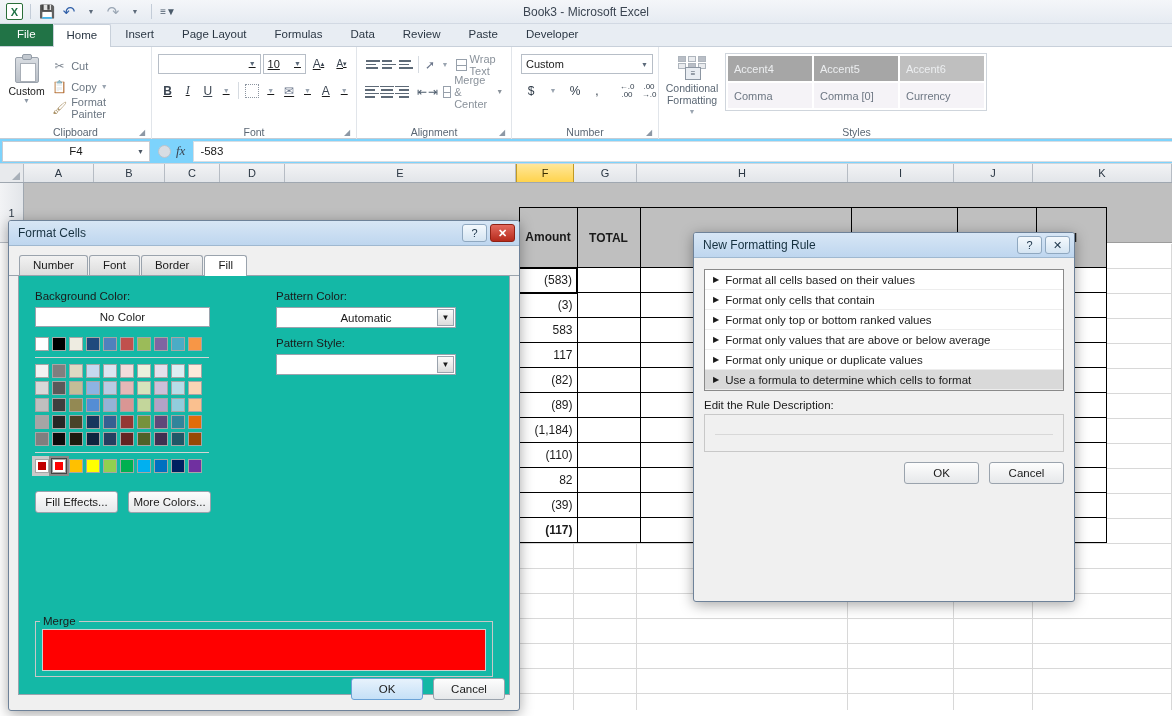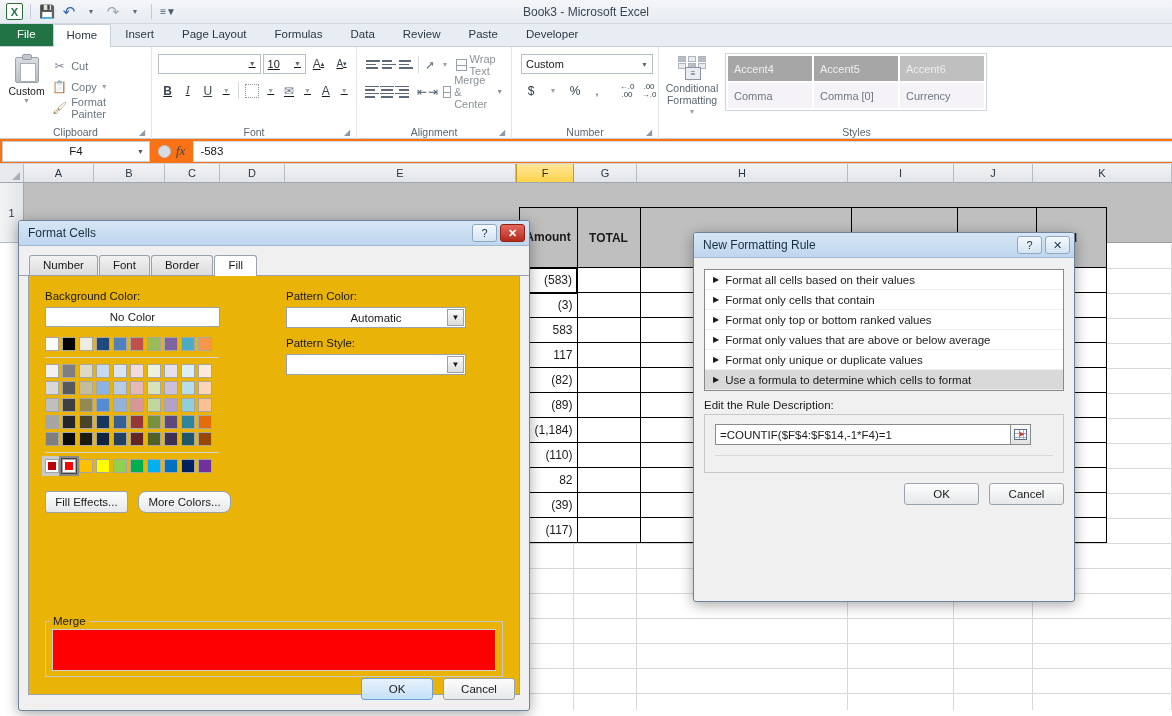--- a/index.html
+++ b/index.html
@@ -141,21 +141,21 @@
   .gallery { display:flex; border:1px solid #cfd5dc; margin-left:4px; height:58px;
     padding:2px; gap:2px; overflow:hidden; width:262px; }
   .gcol { display:flex; flex-direction:column; gap:2px; width:105px; }
   .gcell { height:25px; display:flex; align-items:center; padding-left:6px; font-size:11px;
     color:#6d7783; white-space:nowrap; overflow:hidden; }
   .gcell.accent { background:#a6a6a6; color:#eceef0; }
   .gcell.accent6 { background:#bfbfbf; }
   .gcell.plain { background:#f5f3f7; }
 
   
-  .fbar { height:25px; display:flex; align-items:center; background:#f97316;
+  .fbar { height:25px; display:flex; align-items:center; background:#7dd3fc;
     border-bottom:1px solid #cfd5dc; }
   .namebox { width:148px; height:21px; margin-left:2px; border:1px solid #c6ccd4; background:#fff;
     display:flex; align-items:center; justify-content:center; position:relative; font-size:11.5px; }
   .namebox .car { position:absolute; right:5px; font-size:7px; color:#4a5562; }
   .fbtns { display:flex; align-items:center; gap:5px; padding:0 8px; }
   .fbtns .rnd { width:13px; height:13px; border-radius:50%; background:#d8dde3; border:1px solid #bcc3cb; }
   .fx { font-style:italic; font-family:"Liberation Serif", serif; font-size:13px; color:#3c4652; }
   .finput { flex:1; height:21px; border:1px solid #d8dde3; border-right:none; background:#fff;
     display:flex; align-items:center; padding-left:6px; font-size:11.5px; }
 
@@ -210,27 +210,27 @@
     font-weight:bold; font-size:11px; }
   .tb-btn.close2 { background:linear-gradient(#f4f9fd,#d4e4f2); border-color:#8fa8c0; color:#20384d;
     font-weight:normal; }
 
   .btn { border:1px solid #9aa3ad; border-radius:3px;
     background:linear-gradient(#fdfdfd,#e6e8ea); font-size:11.5px; color:#1a1a1a;
     display:flex; align-items:center; justify-content:center; }
   .btn.primary { border-color:#6ba2d6; background:linear-gradient(#e7f2fc,#c5e0f7); }
 
   
-  #fmtcells { left:8px; top:220px; width:512px; height:491px;margin-left:10px; }
+  #fmtcells { left:8px; top:220px; width:512px; height:491px; }
   .fc-tabs { display:flex; padding:8px 0 0 10px; height:30px; align-items:flex-end; gap:1px;
     border-bottom:1px solid #9aa3ad; }
   .fc-tab { padding:3px 13px 4px; font-size:11.5px; border:1px solid #9aa3ad; border-bottom:none;
     background:linear-gradient(#f2f2f2,#dcdcdc); border-radius:3px 3px 0 0; color:#1a1a1a; }
   .fc-tab.active { background:#fff; position:relative; top:1px; padding-bottom:5px; }
-  .fc-body { background:#eab308; border:1px solid #9aa3ad; border-top:none;
+  .fc-body { background:#14b8a6; border:1px solid #9aa3ad; border-top:none;
     margin:0 9px; height:419px; position:relative; }
   .lbl { font-size:11.5px; color:#1a1a1a; }
   .nocolor { width:175px; height:20px; border:1px solid #9aa3ad; background:#fff;
     display:flex; align-items:center; justify-content:center; font-size:11.5px; }
   .swatchgrid { display:flex; flex-direction:column; gap:3px; }
   .swrow { display:flex; gap:3px; }
   .sw { width:14px; height:14px; border:1px solid #a6a6a6; }
   .sw.sel { outline:1px solid #444; box-shadow:0 0 0 2px #fff inset, 0 0 0 3px #8a8a8a; }
   .swdiv { height:1px; background:#d4d4d4; margin:3px 0; width:174px; }
   .ddown { height:21px; border:1px solid #9aa3ad; background:#fff; display:flex;
@@ -874,21 +874,21 @@
                 </tr>
                 <tr>
                   <td class="num hl" style="width: 58px;">(39)</td>
                   <td style="width: 63px;"></td>
                   <td class="num" style="width: 211px;"></td>
                   <td class="num" style="width: 106px;">P</td>
                   <td class="ctr" style="width: 79px;">19.26%</td>
                   <td style="width: 70px;"></td>
                 </tr>
                 <tr>
-                  <td class="num hl" style="width: 58px;">(117)</td>
+                  <td class="num hl" style="width: 58px; font-weight: bold;">(117)</td>
                   <td style="width: 63px;"></td>
                   <td class="num" style="width: 211px;">$</td>
                   <td class="num" style="width: 106px;"></td>
                   <td class="ctr" style="width: 79px;">12.80%</td>
                   <td style="width: 70px;"></td>
                 </tr>
               </tbody>
           </table>
         </div>
       </div>
@@ -999,21 +999,21 @@
               <div class="sw" style="background: rgb(0, 176, 240);"></div>
               <div class="sw" style="background: rgb(0, 112, 192);"></div>
               <div class="sw" style="background: rgb(0, 32, 96);"></div>
               <div class="sw" style="background: rgb(112, 48, 160);"></div>
             </div>
           </div>
         <div style="display:flex;gap:10px;margin-top:18px;">
           <div class="btn" style="width:83px;height:22px;">
             <span>Fill Effects...</span>
           </div>
-          <div class="btn" style="width:93px;height:22px;border-radius:8px;">
+          <div class="btn" style="width:83px;height:22px;">
             <span>More Colors...</span>
           </div>
         </div>
       </div>
 
       <div style="position:absolute;left:257px;top:14px;width:180px;">
         <div class="lbl">Pattern Color:</div>
         <div class="ddown" style="margin-top:5px;">
           <span>Automatic</span>
           <span class="ddbtn">▼</span>
@@ -1073,34 +1073,20 @@
           </div>
           <div class="rt sel">
             <span class="arr">▶</span>
             <span>Use a formula to determine which cells to format</span>
           </div>
         </div>
 
       <div class="lbl" style="margin-top:8px;">Edit the Rule Description:</div>
 
       <div class="rdbox">
-        <div style="position:relative;margin-right:22px;">
-          <div class="finp">
-            <span>=COUNTIF($F$4:$F$14,-1*F4)=1</span>
-            <span class="refbtn">
-              <span class="refgrid">
-                <i style="left:0;top:3px;width:100%;height:1px;"></i>
-                <i style="left:0;top:7px;width:100%;height:1px;"></i>
-                <i style="left:4px;top:0;width:1px;height:100%;"></i>
-                <i style="left:8px;top:0;width:1px;height:100%;"></i>
-                <span class="refarrow">➤</span>
-              </span>
-            </span>
-          </div>
-        </div>
 
         <div class="hrline"></div>
 
       </div>
 
       <div style="display:flex;justify-content:flex-end;gap:10px;margin-top:10px;">
         <div class="btn" style="width:75px;height:22px;">
           <span>OK</span>
         </div>
         <div class="btn" style="width:75px;height:22px;">

